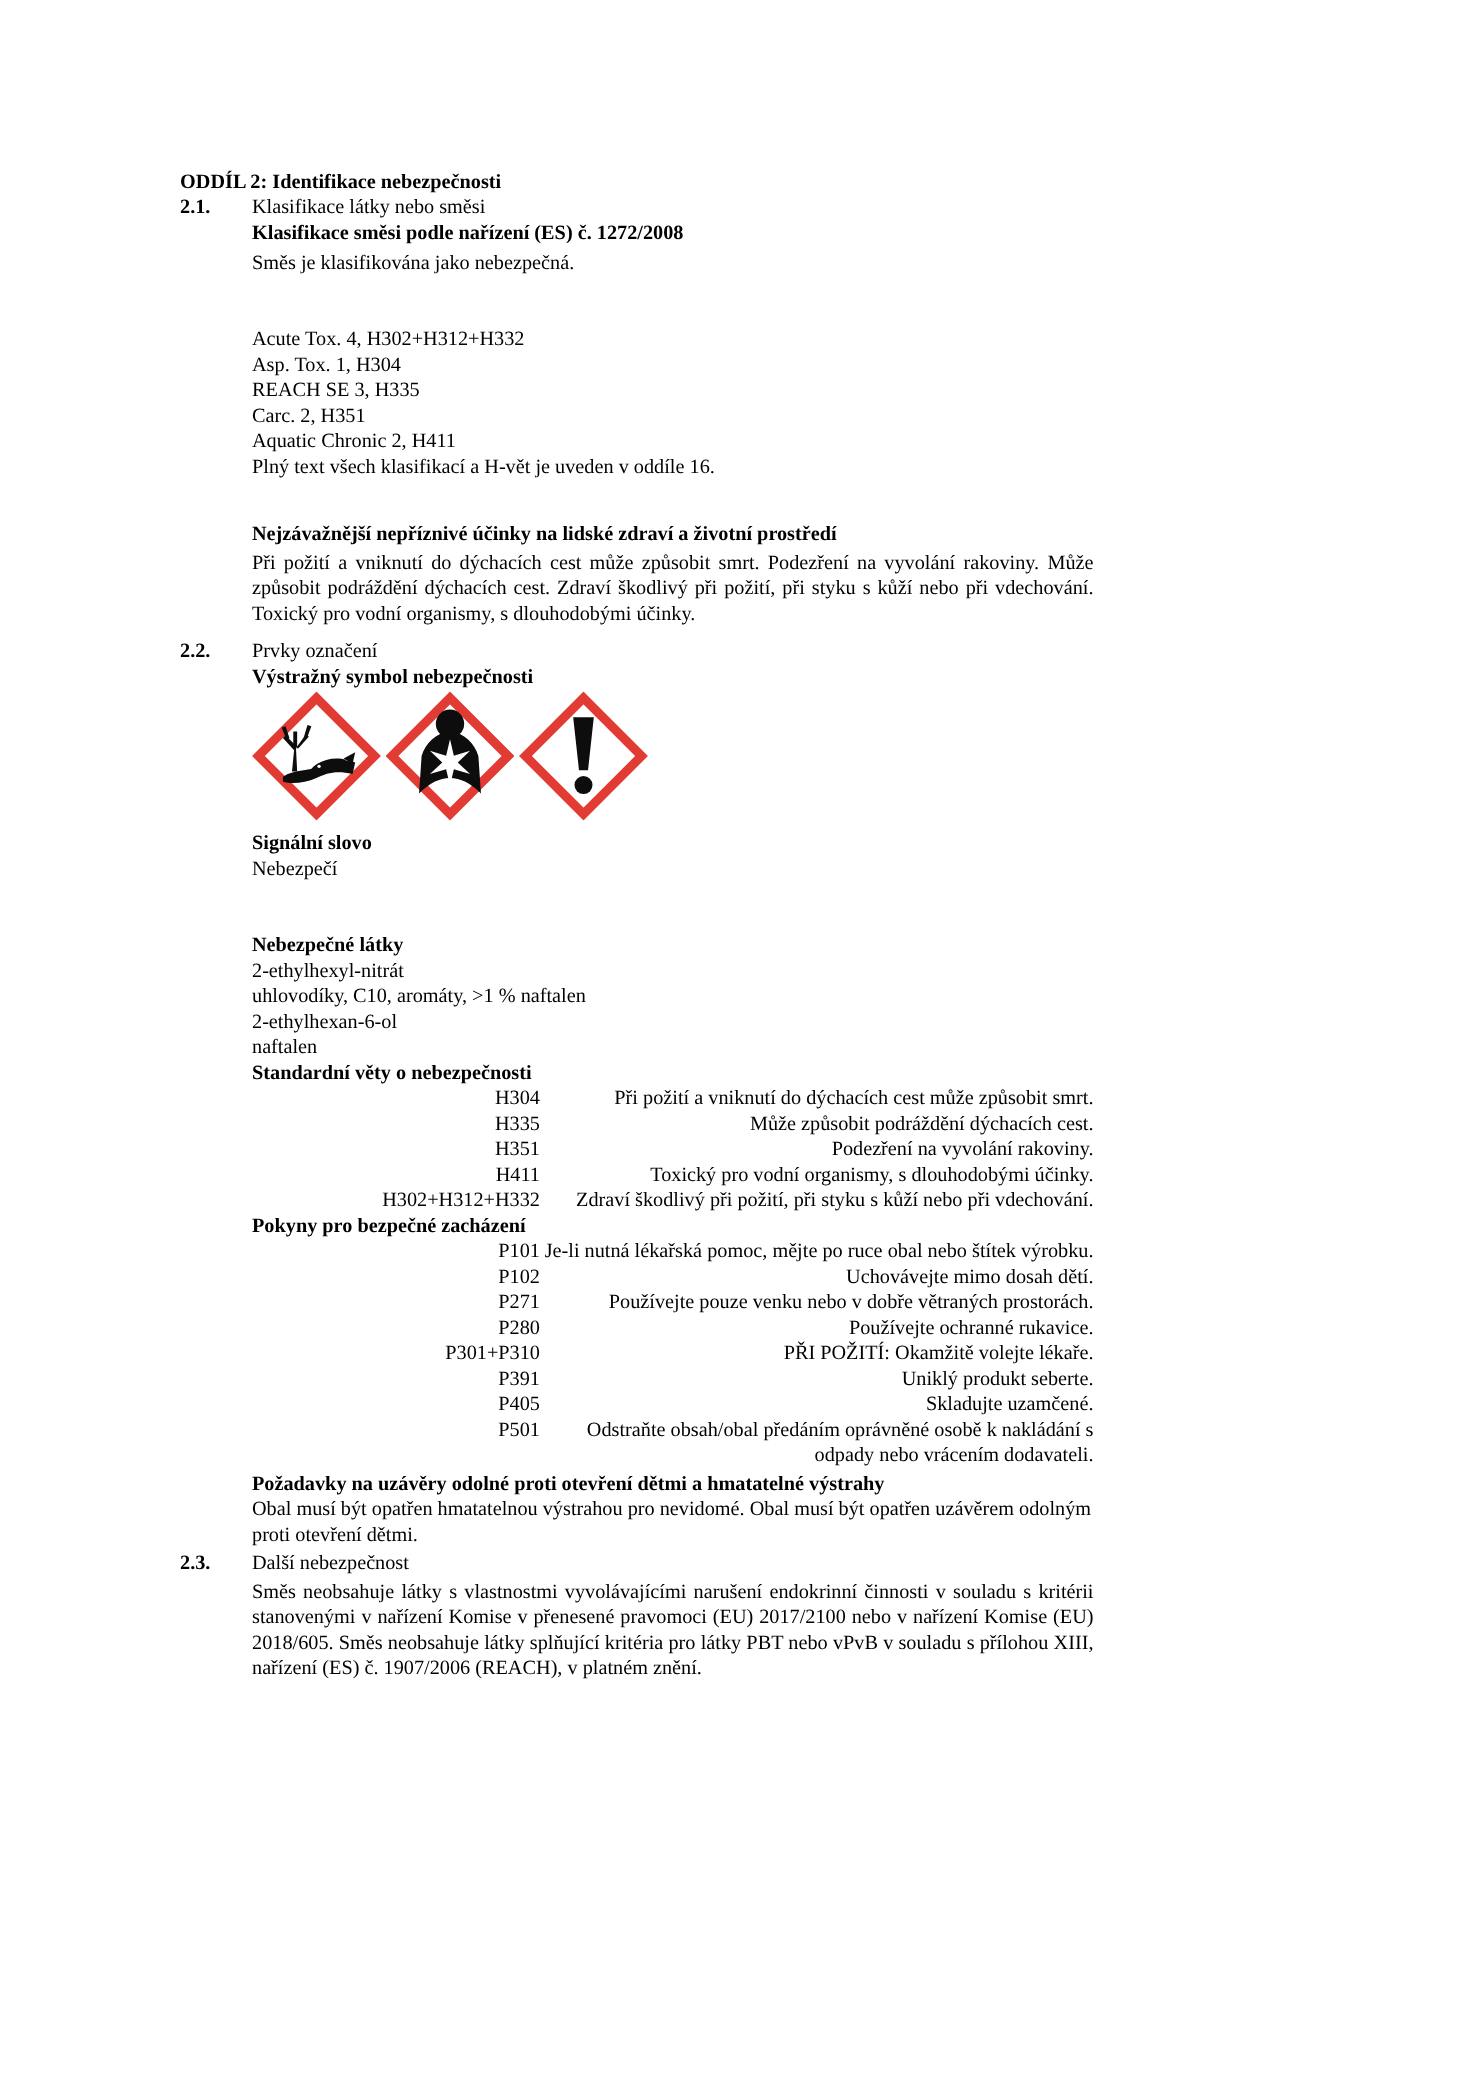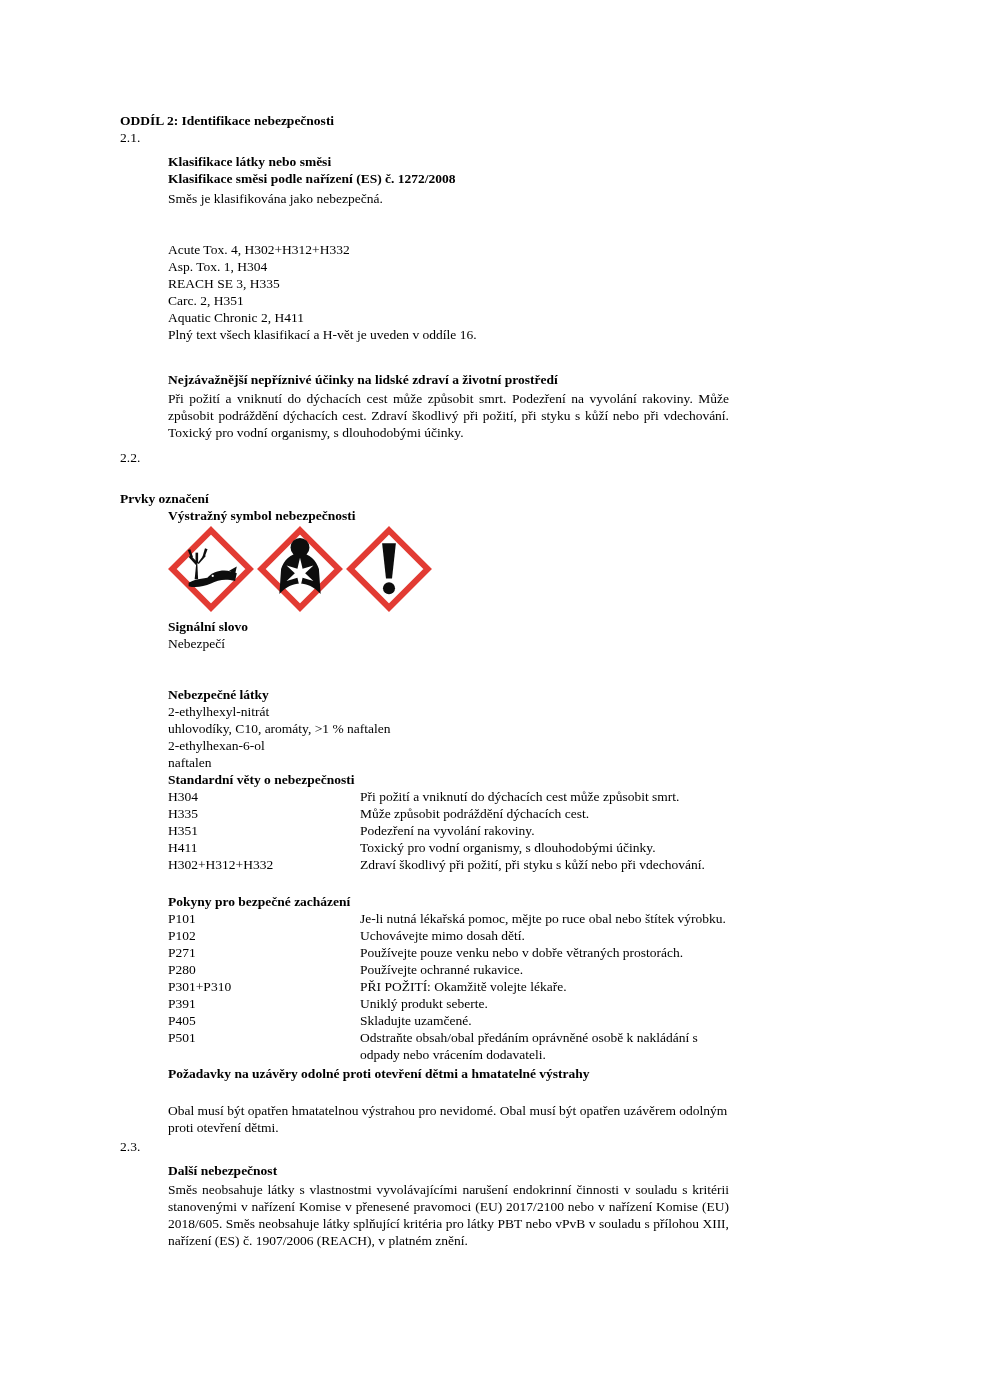--- a/index.html
+++ b/index.html
@@ -13,33 +13,33 @@
   }
   .page{
     position:relative;
     box-sizing:border-box;
     width:848px;height:1392px;
     padding:112px 119px 0 120px;
     overflow:hidden;
   }
   .b{font-weight:bold;}
   .numrow{display:flex;}
-  .numrow .num{width:48px;flex:none;font-weight:normal;}
-  .numrow .numtitle{flex:1;font-weight:bold;margin-top:24px;}
+  .numrow .num{width:48px;flex:none;font-weight:bold;}
+  .numrow .numtitle{flex:1;font-weight:normal;}
   .body-ind{margin-left:48px;}
   .just{text-align:justify;}
   .mt-line{margin-top:34px;}
   .mt-15{}
   .mt-12{margin-top:28px;}
-  .mt-8{margin-top:8px;flex-direction:column;}
+  .mt-8{margin-top:8px;}
   .mt-6{margin-top:6px;}
-  .mt-4{margin-top:20px;}
+  .mt-4{margin-top:0;}
   .mt-3{margin-top:3px;}
   .mt-2{margin-top:2px;}
-  .stmtrow{display:flex;}
+  .stmtrow{display:flex;text-align:right;}
   .stmtrow .code{width:192px;flex:none;}
   .stmtrow .text{flex:1;}
   .picto-row{display:flex;gap:3px;margin-top:2px;}
   .picto{width:86px;height:86px;}
   .picto svg{display:block;width:86px;height:86px;}
 </style>
 </head>
 <body>
 
 <div class="page">

